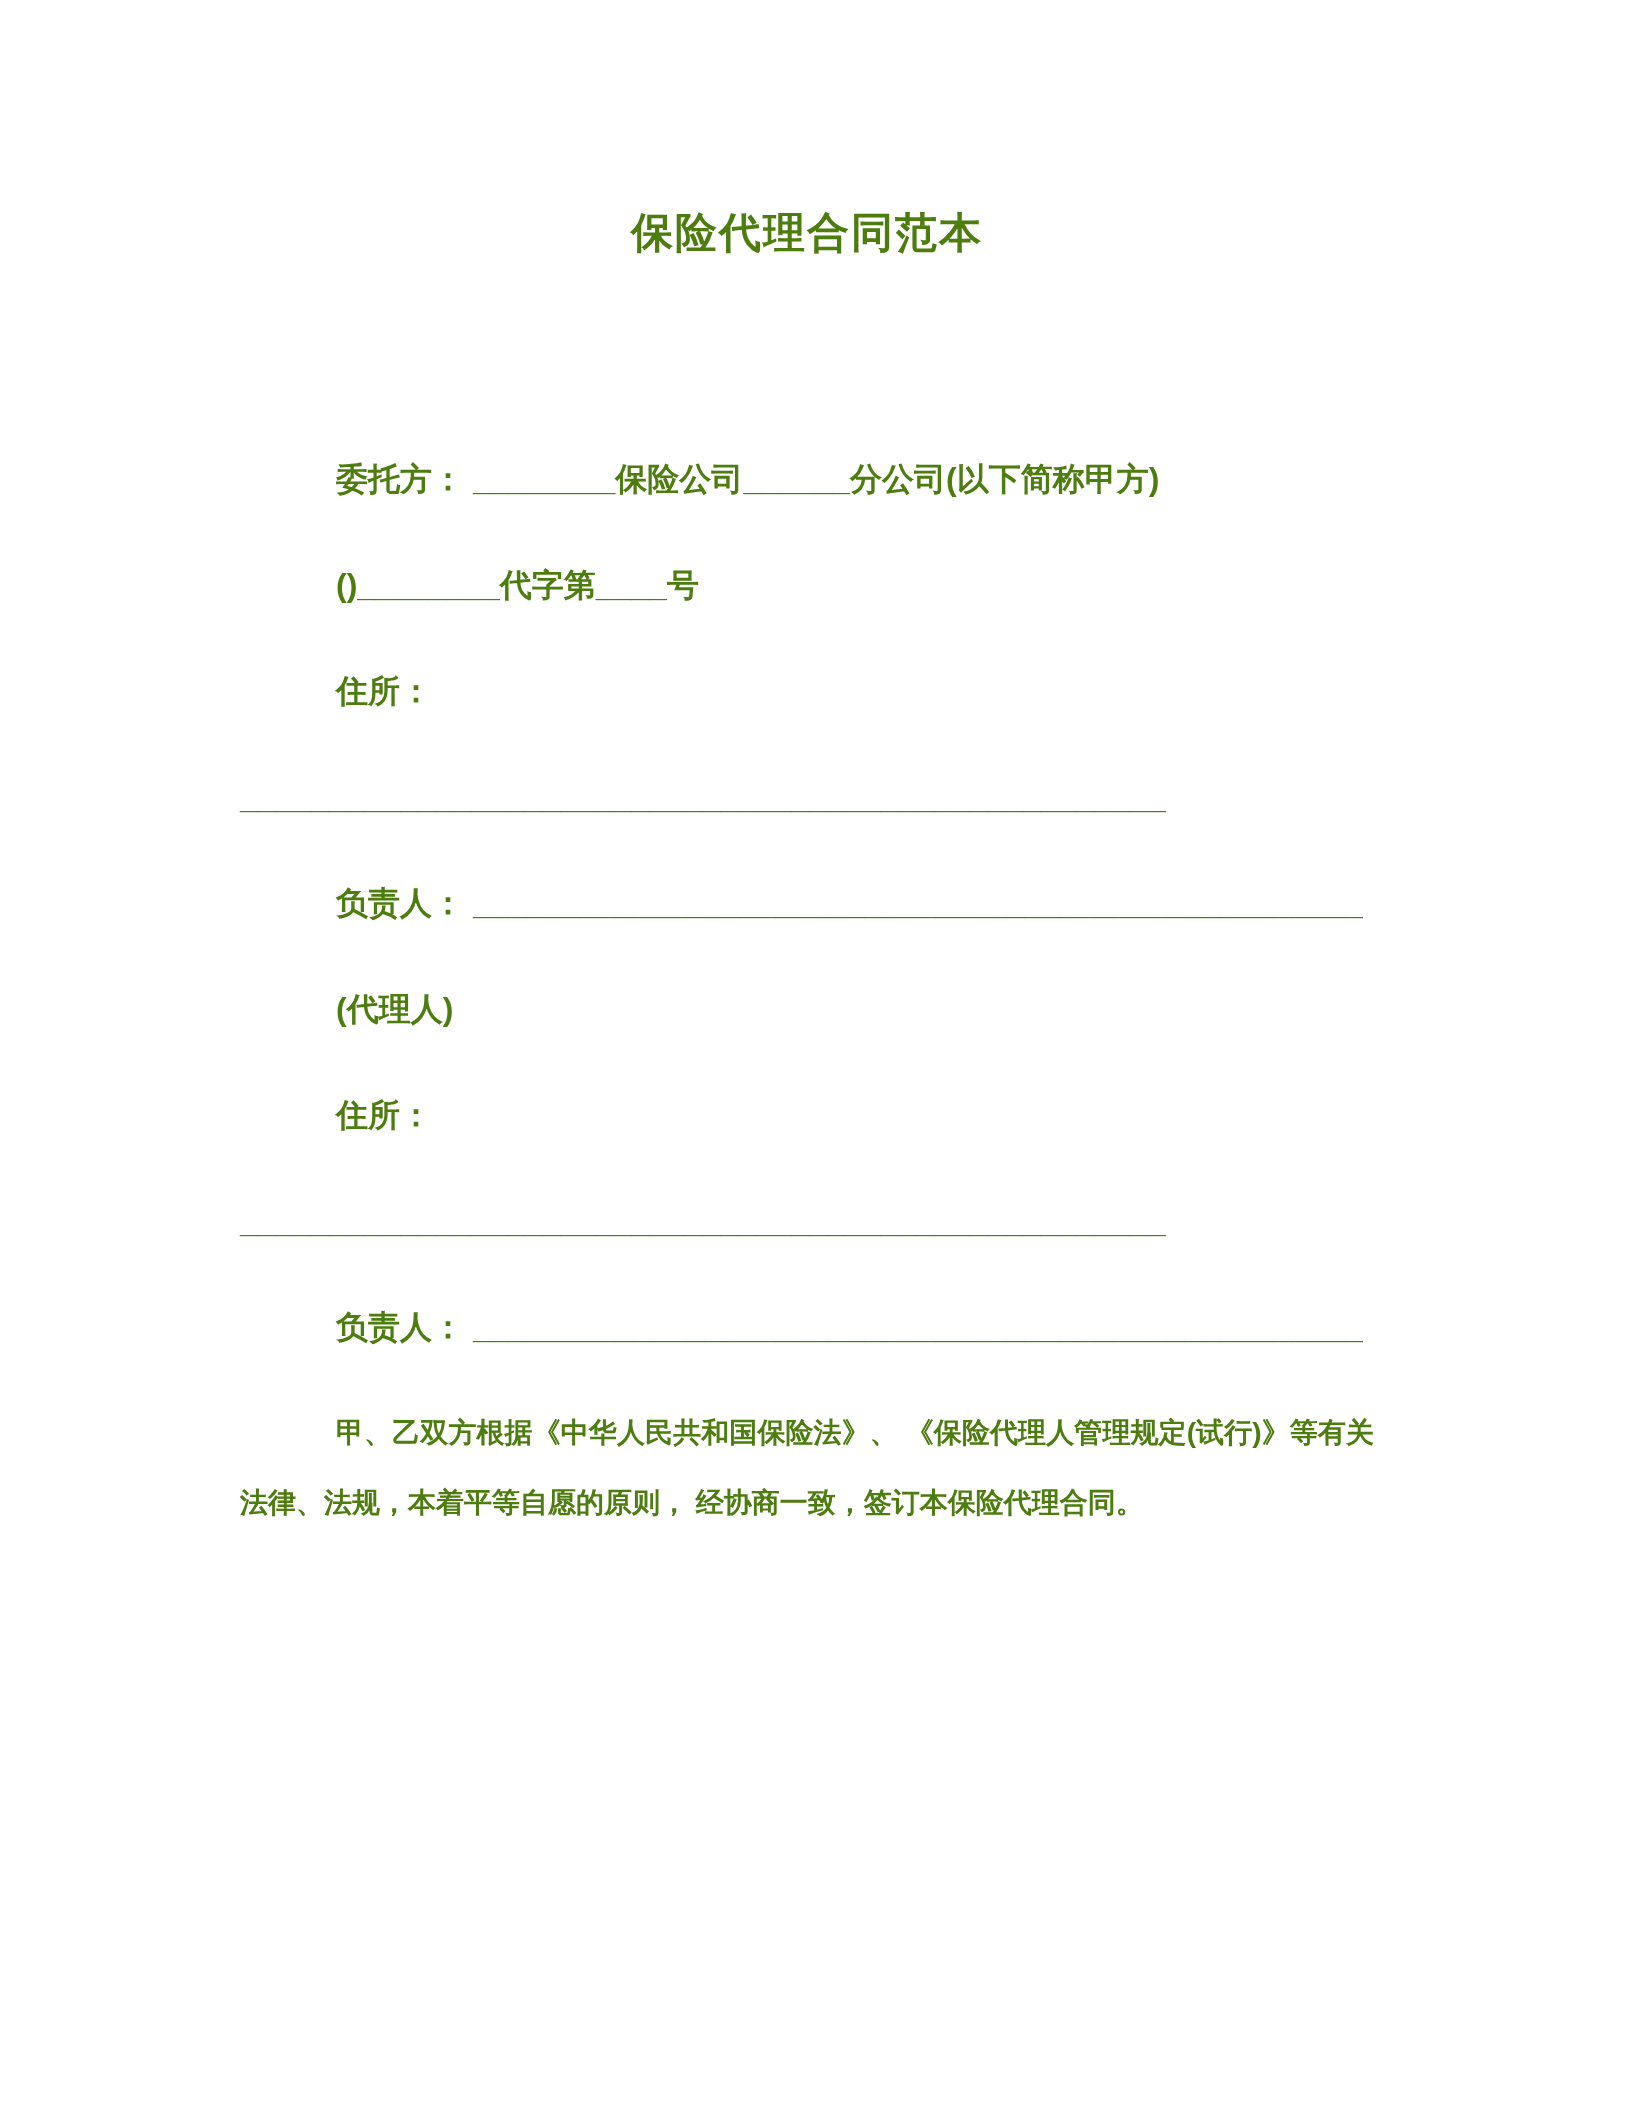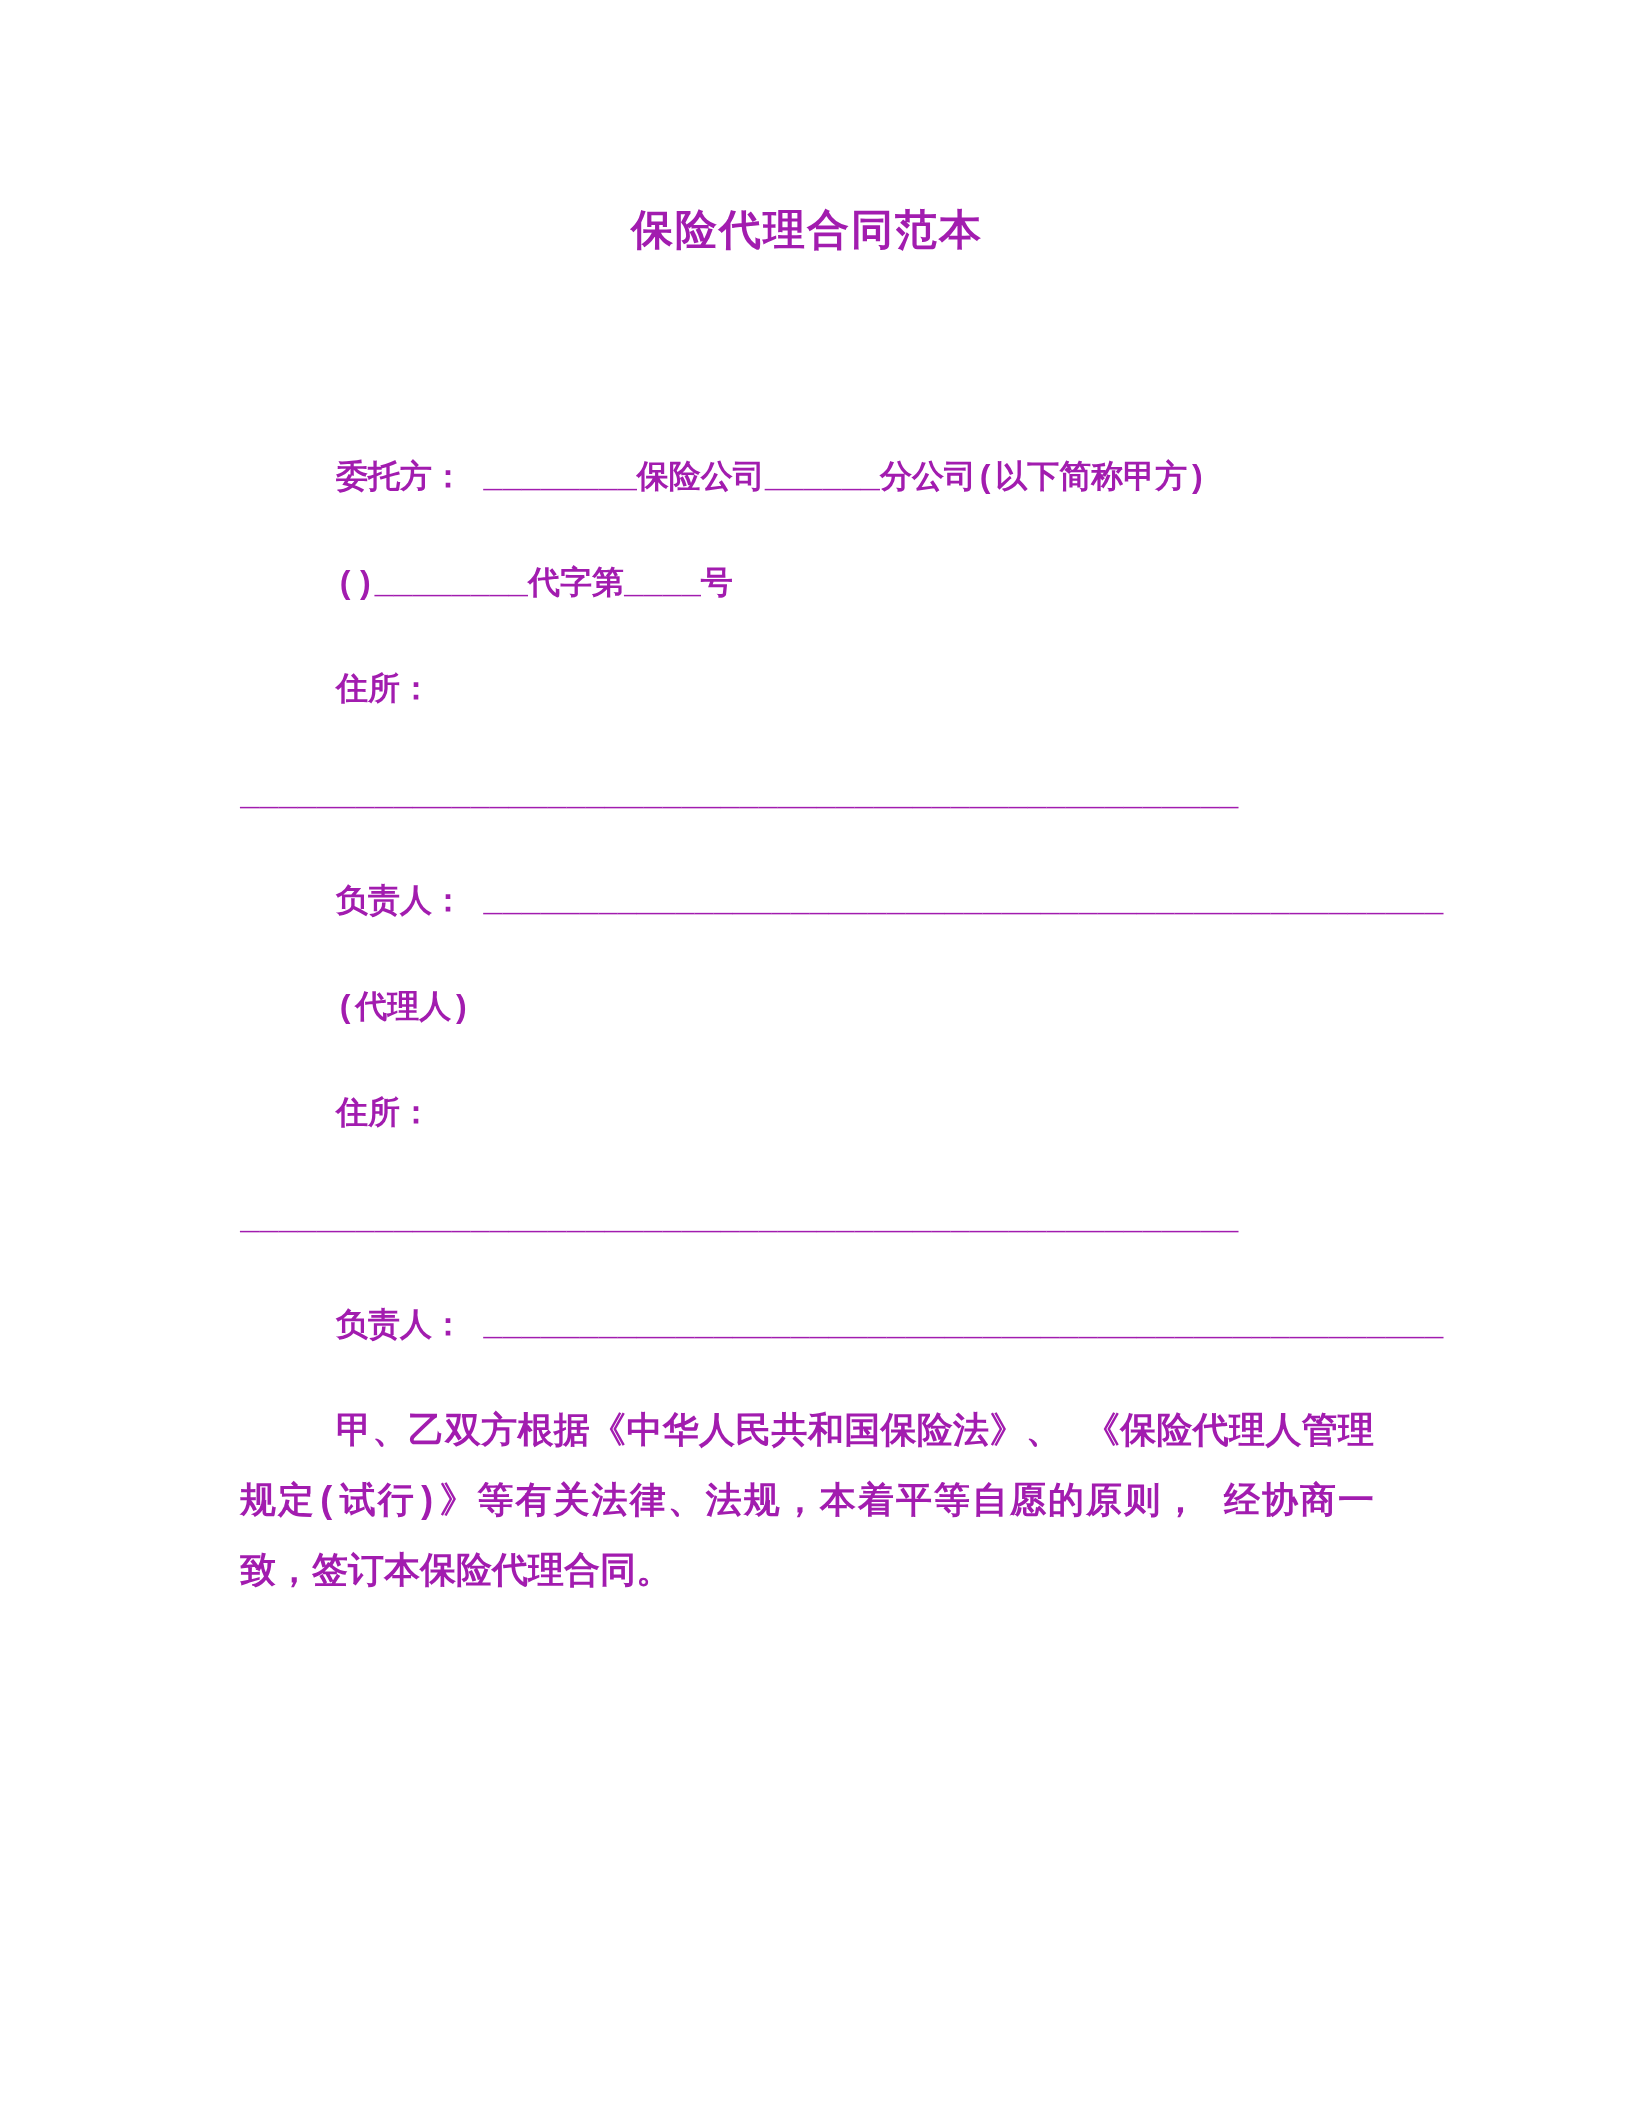--- a/index.html
+++ b/index.html
@@ -7,43 +7,43 @@
     padding: 0;
     background: #ffffff;
   }
   .page {
     position: relative;
     width: 1632px;
     height: 2112px;
     background: #ffffff;
     box-sizing: border-box;
     padding: 208px 258px 100px 240px;
-    font-family: Liberation Mono, monospace;
+    font-family: Liberation Sans, sans-serif;
     font-weight: 700;
-    color: #a21caf;
+    color: #4d7c0f;
     overflow: hidden;
   }
   .doc-title {
     font-size: 42px;
     line-height: 1.2;
     text-align: center;
     letter-spacing: 2px;
     margin: 0 0 186px 0;
   }
   .line {
     font-size: 32px;
     line-height: 70px;
     margin: 0 0 36px 0;
     white-space: nowrap;
   }
   .indent {
     text-indent: 96px;
   }
   .para {
-    font-size: 36px;
+    font-size: 28px;
     line-height: 70px;
     margin: 0 0 36px 0;
     text-indent: 96px;
     text-align: justify;
     white-space: normal;
   }
   .heading {
     letter-spacing: 1px;
   }
 </style>

